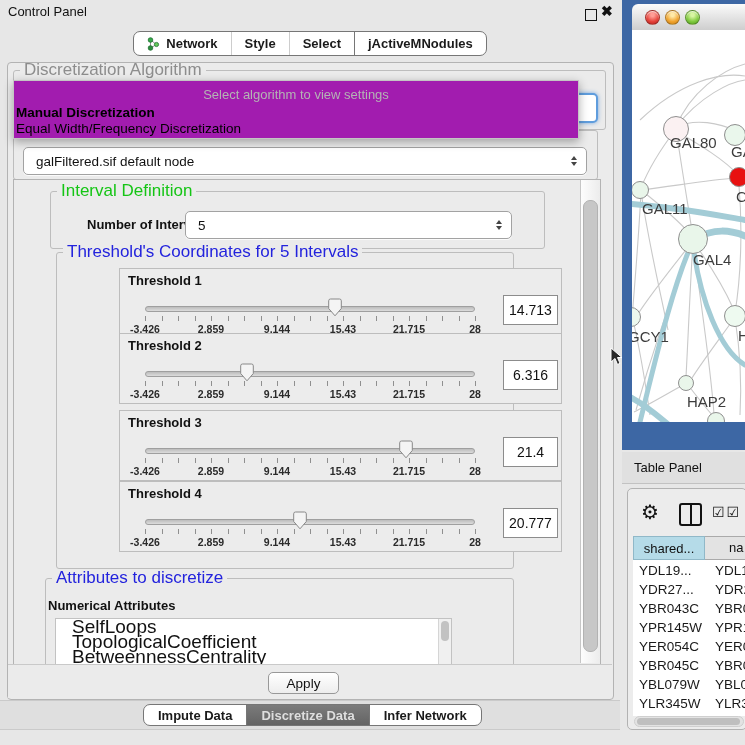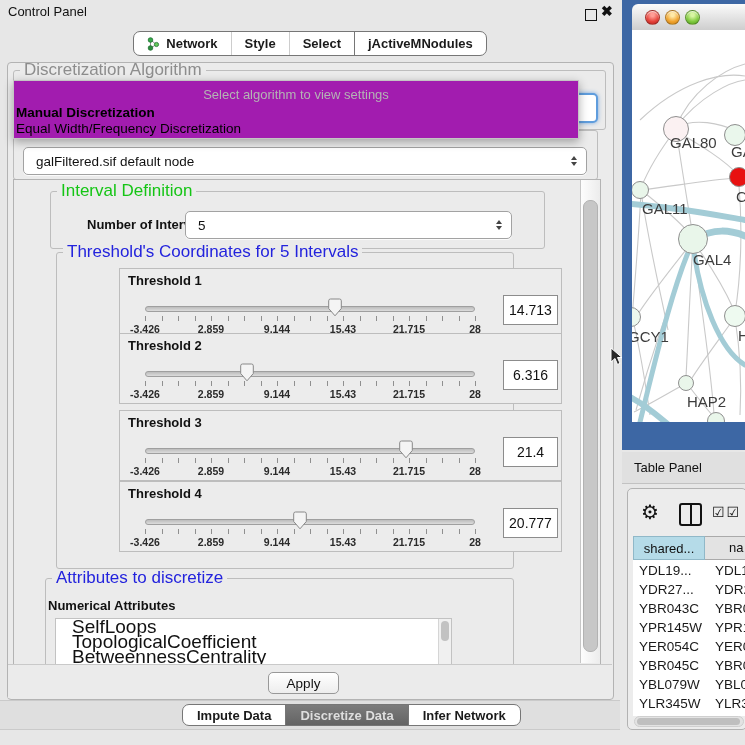--- a/index.html
+++ b/index.html
@@ -14,21 +14,21 @@
   .tabwrap{left:0;top:31px;width:620px;display:flex;justify-content:center;}
   .tabbar{display:flex;height:23px;border:1px solid #767676;border-radius:7px;overflow:hidden;
           background:#fff;font-size:13px;font-weight:bold;align-items:stretch;}
   .tab{display:flex;align-items:center;padding:0 13px;gap:6px;color:#1a1a1a;}
   .tab.sep{border-left:1px solid #cdcdcd;}
   .tab.dark{background:linear-gradient(#7b7b7b,#646464);color:#e3e3e3;border-left:1px solid #585858;}
   .tab.last{border-left:1px solid #767676;}
   .bottombar-band{left:0;top:700px;width:620px;height:28px;background:#dfdfdf;
                   border-top:1px solid #cacaca;border-bottom:1px solid #cacaca;}
   .btabs{left:143px;top:704px;height:20px;display:flex;border:1px solid #767676;border-radius:7px;
-         overflow:hidden;background:#fff;font-size:13px;font-weight:bold;margin-left:39px;}
+         overflow:hidden;background:#fff;font-size:13px;font-weight:bold;}
   .btab{display:flex;align-items:center;padding:0 14px;color:#1a1a1a;}
   .btab.dark{background:linear-gradient(#7b7b7b,#646464);color:#dedede;}
   .btab.sep{border-left:1px solid #767676;}
   
   .main-panel{left:7px;top:62px;width:605px;height:636px;background:#ebebeb;
               border:1px solid #b3b3b3;border-radius:4px;}
   .group{position:absolute;border:1px solid #bdbdbd;border-radius:3px;}
   .gtitle{position:absolute;top:-8px;left:6px;background:#ebebeb;padding:0 4px;font-size:17px;line-height:14px;}
   .gtitle.green{color:#15c515;}
   .gtitle.blue{color:#2323dd;}

